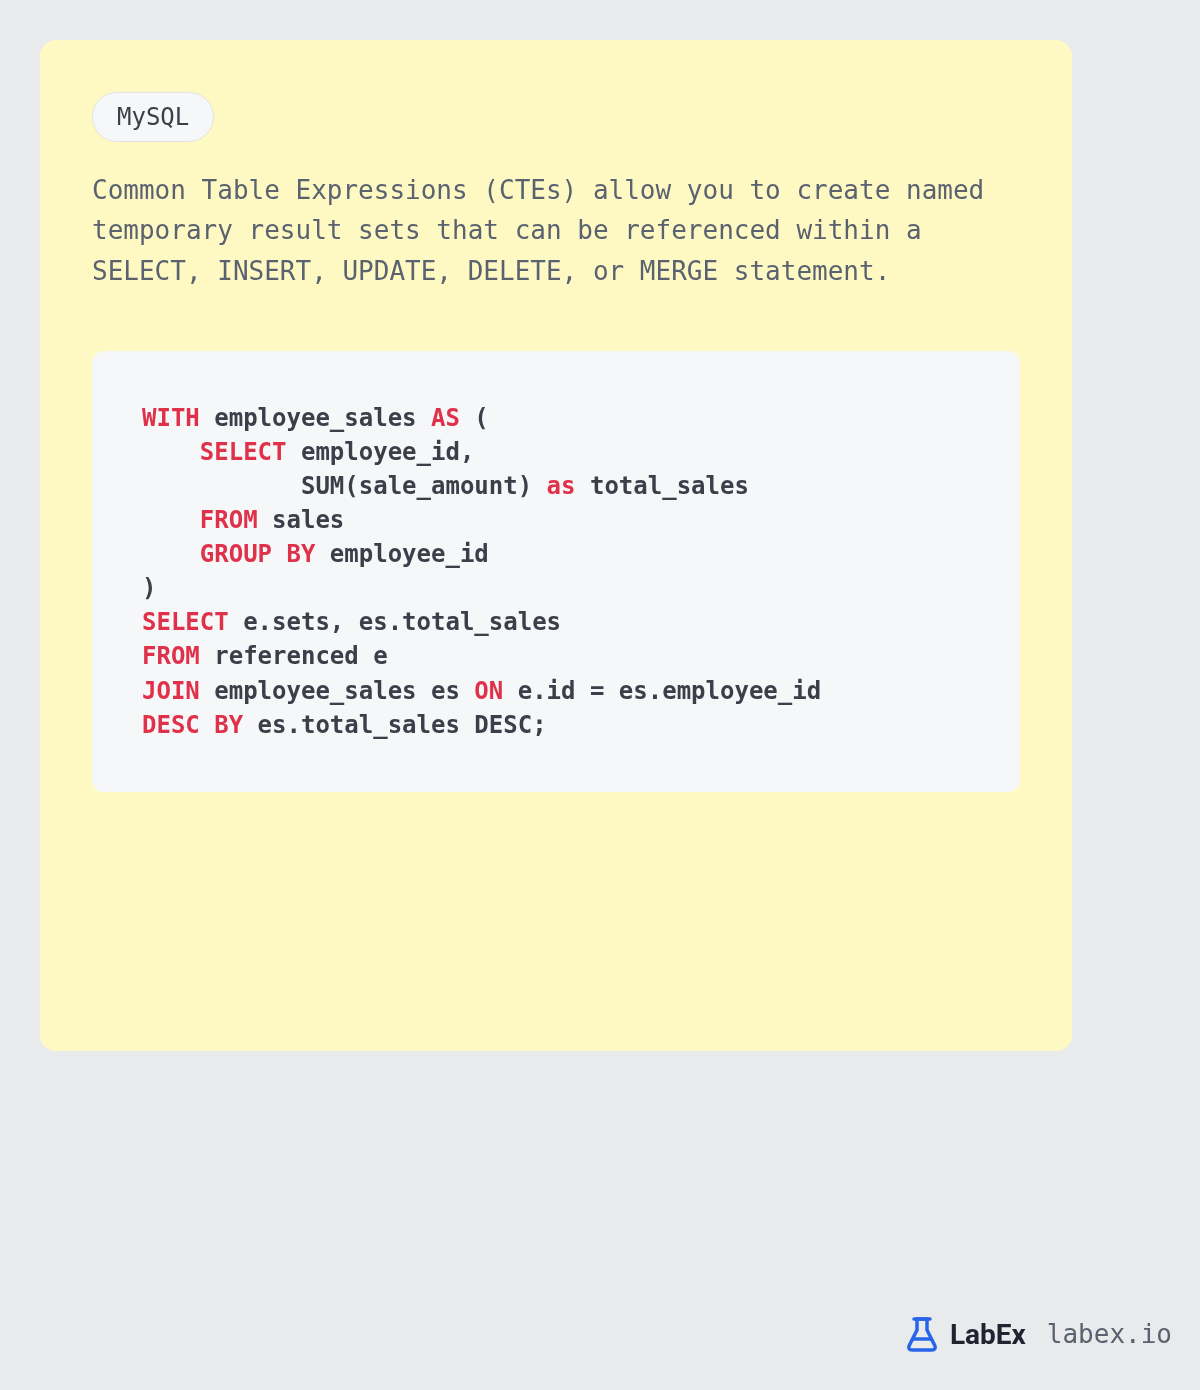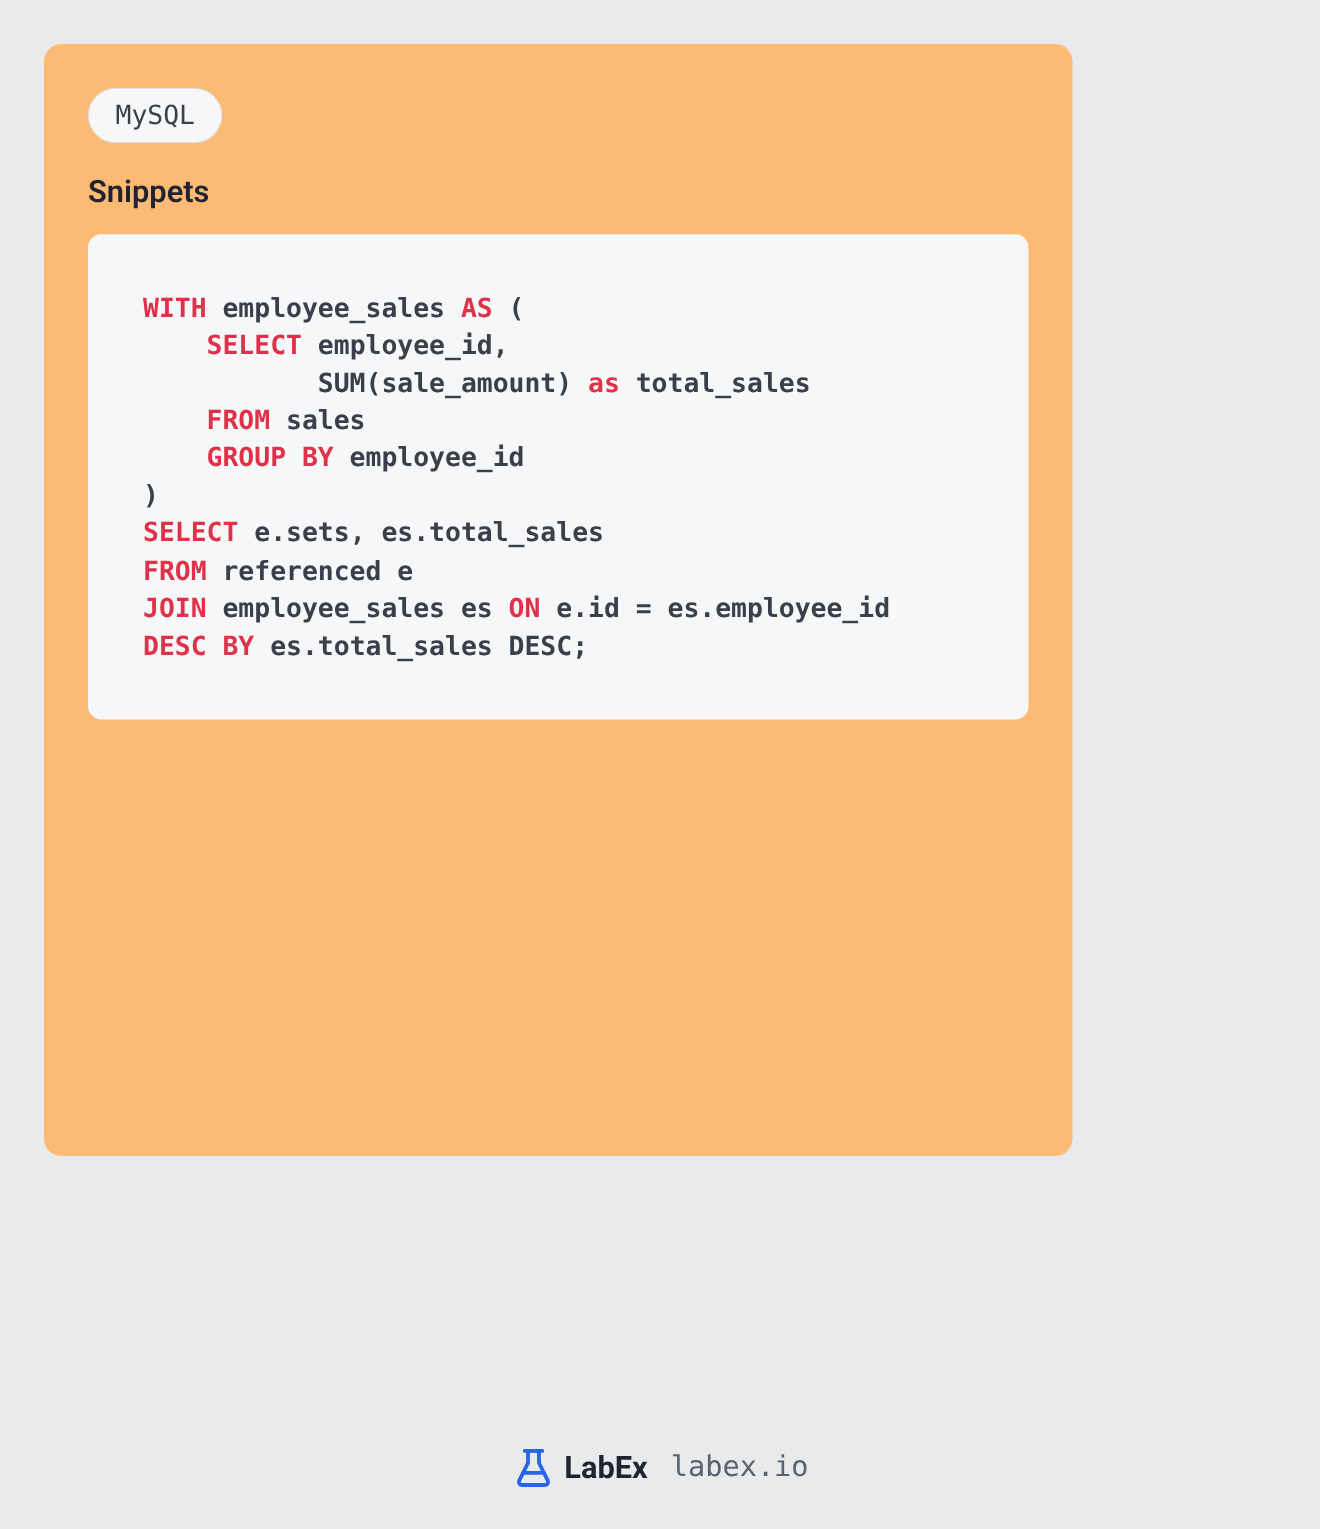--- a/index.html
+++ b/index.html
@@ -8,25 +8,25 @@
       box-sizing: border-box;
     }
     body {
       background: #e9eaec;
       width: 1200px;
       height: 1390px;
       font-family: -apple-system, BlinkMacSystemFont, "Segoe UI", Roboto, sans-serif;
       position: relative;
     }
     .card {
-      background: #fdba74;
+      background: #fef9c3;
       border-radius: 16px;
       margin: 40px;
-      padding: 40px;
-      width: 935px;
+      padding: 52px;
+      width: 1032px;
       height: 1011px;
     }
     .tag {
       display: inline-block;
       background: #f6f7f8;
       border: 1px solid #e1e3e7;
       border-radius: 999px;
       padding: 10px 24px;
       font-size: 24px;
       color: #3a3f4a;
@@ -65,23 +65,23 @@
       overflow: hidden;
       font-weight: bold;
     }
     .kw {
       color: #e0314a;
     }
     .footer {
       position: absolute;
       bottom: 36px;
       left: 40px;
-      right: 40px;
+      right: 28px;
       display: flex;
-      justify-content: center;
+      justify-content: flex-end;
       align-items: center;
     }
     .logo {
       display: flex;
       align-items: center;
       gap: 8px;
     }
     .logo-icon {
       width: 40px;
       height: 40px;
@@ -96,21 +96,21 @@
       font-size: 26px;
       color: #5a6270;
       margin-left: 21px;
     }
   </style>
 </head>
 <body>
 
 <div class="card">
   <div class="tag">MySQL</div>
-  <h2 class="section-heading">Snippets</h2>
+  <p class="description">Common Table Expressions (CTEs) allow you to create named temporary result sets that can be referenced within a SELECT, INSERT, UPDATE, DELETE, or MERGE statement.</p>
   <div class="code-block" id="code-block"><span class="kw">WITH</span><span> employee_sales </span><span class="kw">AS</span><span> (
     </span><span class="kw">SELECT</span><span> employee_id,
            SUM(sale_amount) </span><span class="kw">as</span><span> total_sales
     </span><span class="kw">FROM</span><span> sales
     </span><span class="kw">GROUP BY</span><span> employee_id
 )
 </span><span class="kw">SELECT</span><span> e.sets, es.total_sales
 </span><span class="kw">FROM</span><span> referenced e
 </span><span class="kw">JOIN</span><span> employee_sales es </span><span class="kw">ON</span><span> e.id = es.employee_id
 </span><span class="kw">DESC BY</span><span> es.total_sales DESC;</span></div>

